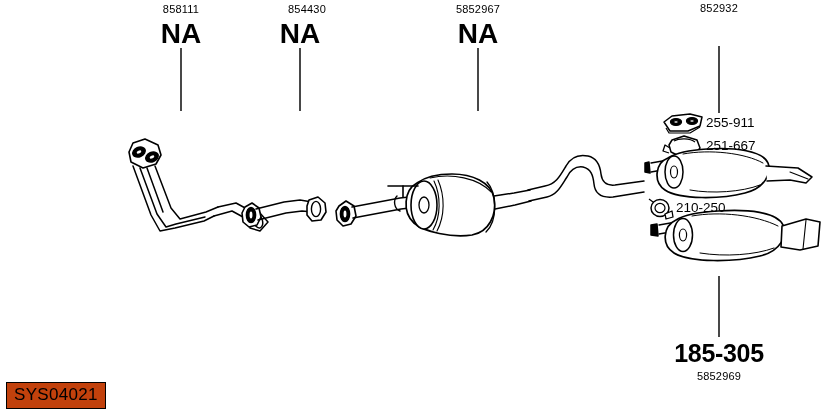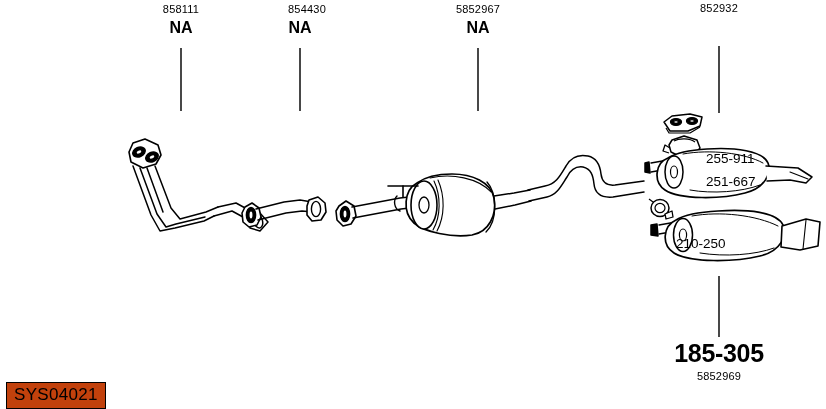--- a/index.html
+++ b/index.html
@@ -24,26 +24,25 @@
   .ref-small {
     font-size: 11px;
     letter-spacing: 0.2px;
   }
   .ref-big {
     font-size: 25px;
     font-weight: bold;
     letter-spacing: -0.3px;
   }
   .ref-na {
-    font-size: 16px;
+    font-size: 28px;
     font-weight: bold;
   }
   .callout {
     font-size: 13.5px;
-    margin-top: 36px;
   }
   .centered {
     transform: translateX(-50%);
   }
   #diagram {
     position: absolute;
     left: 0;
     top: 0;
   }
   .code-box {

